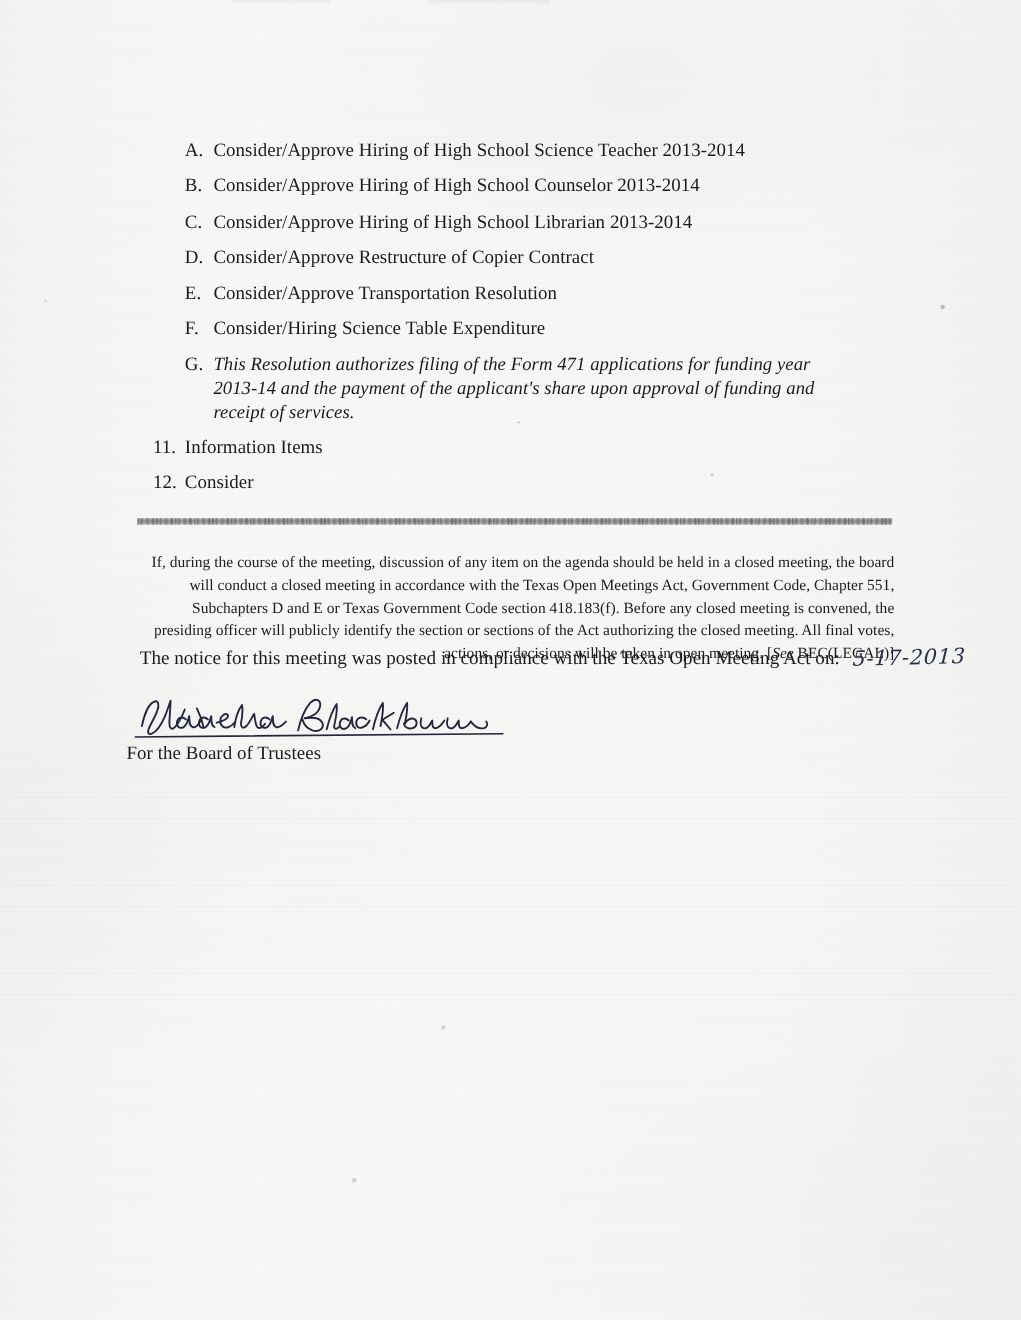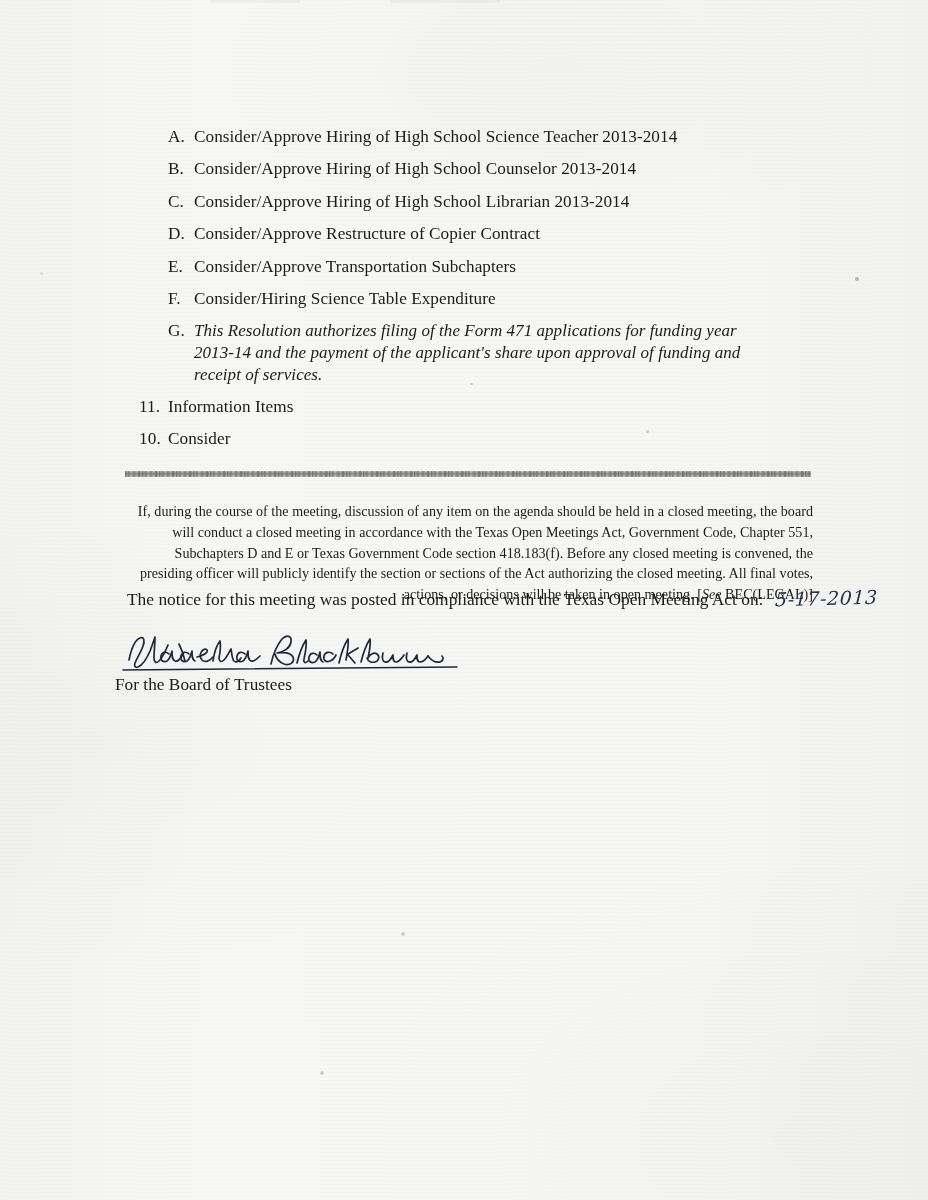--- a/index.html
+++ b/index.html
@@ -230,21 +230,21 @@
         <span class="agenda-body">Consider/Approve Hiring of High School Librarian 2013-2014</span>
       </div>
 
       <div class="agenda-item">
         <span class="agenda-marker">D.</span>
         <span class="agenda-body">Consider/Approve Restructure of Copier Contract</span>
       </div>
 
       <div class="agenda-item">
         <span class="agenda-marker">E.</span>
-        <span class="agenda-body">Consider/Approve Transportation Subchapters</span>
+        <span class="agenda-body">Consider/Approve Transportation Resolution</span>
       </div>
 
       <div class="agenda-item">
         <span class="agenda-marker">F.</span>
         <span class="agenda-body">Consider/Hiring Science Table Expenditure</span>
       </div>
 
       <div class="agenda-item">
         <span class="agenda-marker">G.</span>
         <span class="agenda-body">
@@ -255,21 +255,21 @@
     </div>
 
     <div class="agenda-numbers">
 
       <div class="agenda-item">
         <span class="agenda-marker">11.</span>
         <span class="agenda-body">Information Items</span>
       </div>
 
       <div class="agenda-item">
-        <span class="agenda-marker">10.</span>
+        <span class="agenda-marker">12.</span>
         <span class="agenda-body">Consider</span>
       </div>
 
     </div>
 
     <div class="divider"></div>
 
     <p class="fine-print"><span>If, during the course of the meeting, discussion of any item on the agenda should be held in a closed meeting, the board will conduct a closed meeting in accordance with the Texas Open Meetings Act, Government Code, Chapter 551, Subchapters D and E or Texas Government Code section 418.183(f).  Before any closed meeting is convened, the presiding officer will publicly identify the section or sections of the Act authorizing the closed meeting. All final votes, actions, or decisions will be taken in open meeting. [</span><span class="ital">See</span><span> BEC(LEGAL)]</span></p>
 
     <div class="posting-line">

